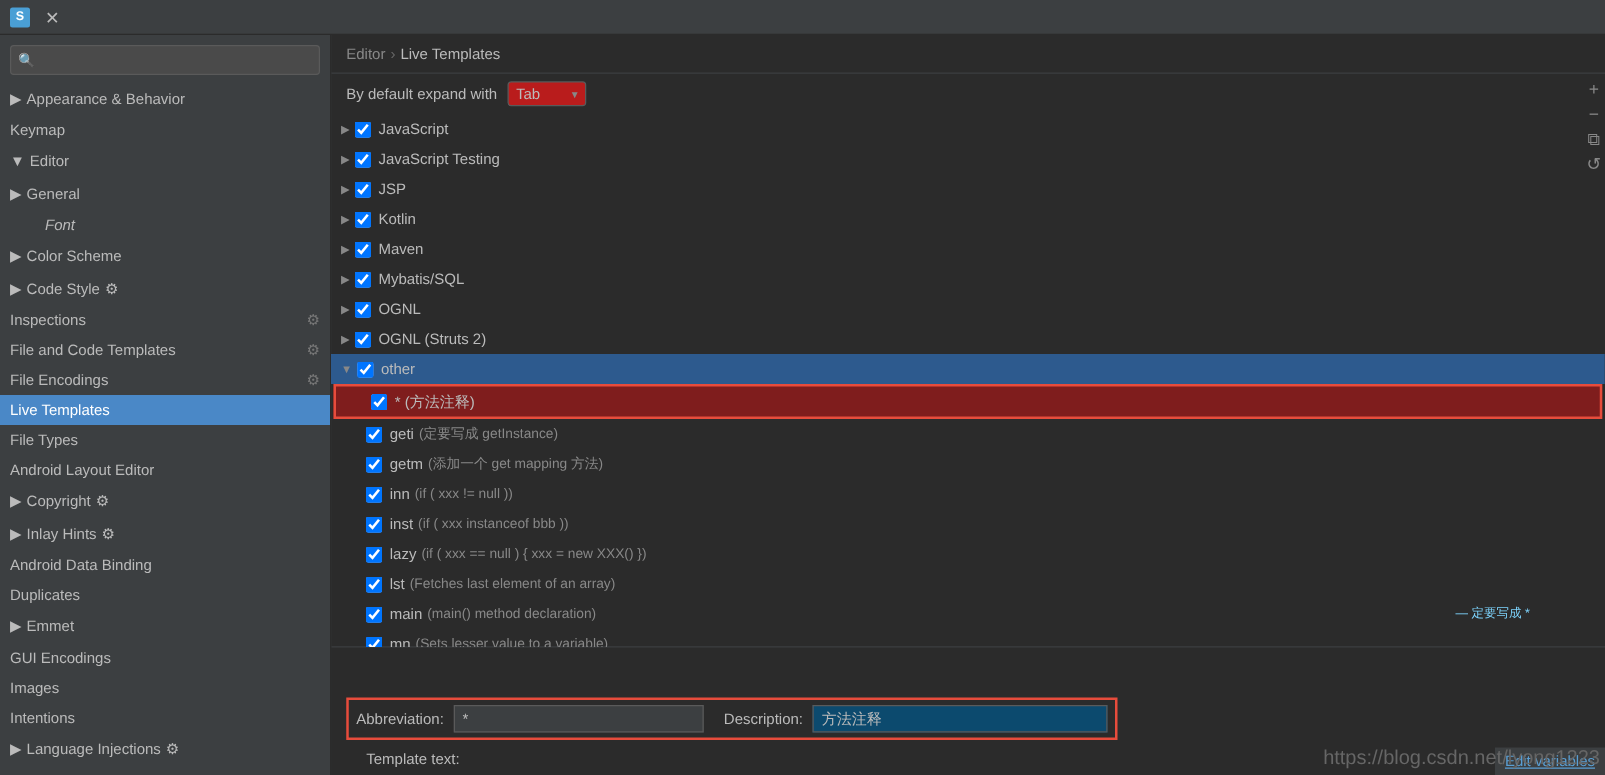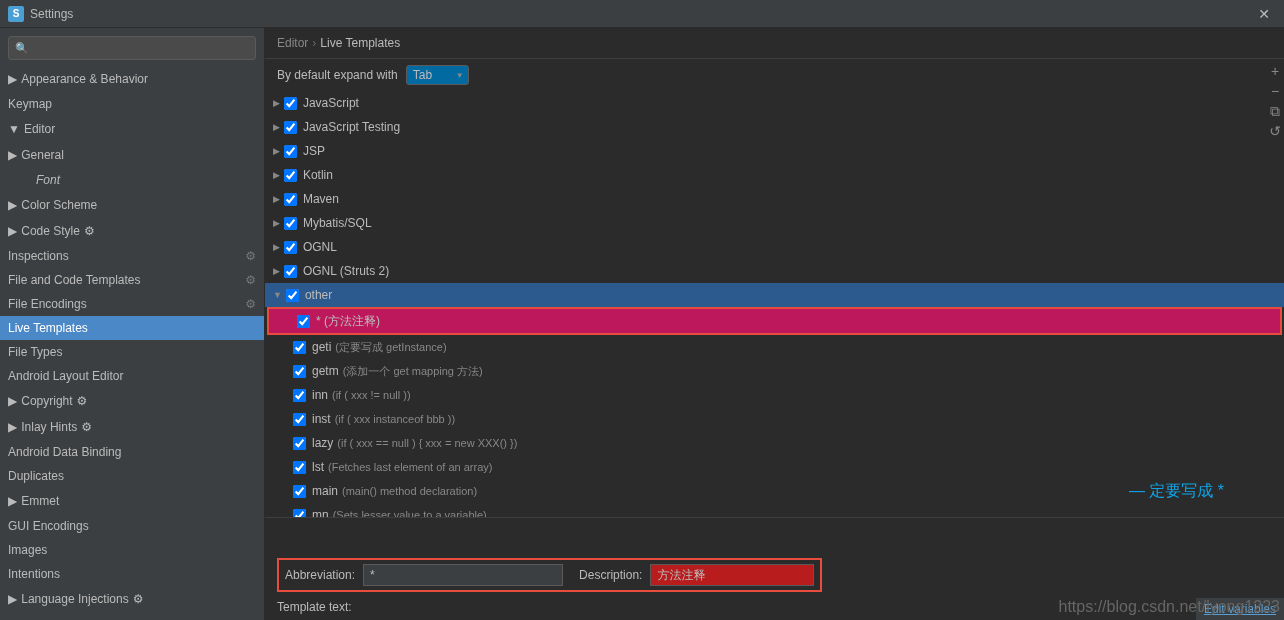--- a/index.html
+++ b/index.html
@@ -146,21 +146,21 @@
       padding: 6px 12px 6px 12px;
       font-size: 12px;
       color: #bbbbbb;
       display: flex;
       align-items: center;
       gap: 8px;
       flex-shrink: 0;
     }
     .expand-label { }
     .expand-select {
-      background: #0369a1;
+      background: #b91c1c;
       border: 1px solid #5a5a5a;
       color: #bbbbbb;
       padding: 2px 20px 2px 6px;
       border-radius: 3px;
       font-size: 12px;
       appearance: none;
       position: relative;
       cursor: pointer;
     }
     .select-wrapper {
@@ -232,26 +232,26 @@
       border: 1px solid #5a5a5a;
       color: #bbbbbb;
       padding: 2px 6px;
       font-size: 12px;
       width: 200px;
       outline: none;
       height: 22px;
     }
     .desc-label { color: #bbbbbb; font-size: 12px; white-space: nowrap; margin-left: 8px; }
     .desc-input {
-      background: #b91c1c;
+      background: #0c4a6e;
       border: 1px solid #5a5a5a;
       color: #bbbbbb;
       padding: 2px 6px;
       font-size: 12px;
-      width: 164px;
+      width: 236px;
       outline: none;
       height: 22px;
     }
     .template-text-label {
       color: #bbbbbb;
       font-size: 12px;
     }
     
     .watermark {
       position: absolute;
@@ -280,21 +280,20 @@
       background: #1b4f8a;
     }
   </style>
 </head>
 <body>
 
 <div class="titlebar">
   <div class="titlebar-icon">
     <span>S</span>
   </div>
-  <span class="titlebar-title">Settings</span>
   <span class="titlebar-close">✕</span>
 </div>
 
 <div class="main-content">
 
   <div class="sidebar">
     <div class="search-box">
       <span style="color:#888;font-size:11px;">🔍</span>
       <input type="text" placeholder="" style="">
     </div>
@@ -472,21 +471,21 @@
         <input type="checkbox" class="cb" checked="" style="">
         <span class="tpl-name">OGNL (Struts 2)</span>
       </div>
 
       <div class="tpl-group tpl-other-header">
         <span class="arrow">▼</span>
         <input type="checkbox" class="cb" checked="" style="">
         <span class="tpl-name">other</span>
       </div>
 
-      <div class="tpl-item tpl-star-item" style="background:#be185d; border: 2px solid #e74c3c; margin: 0 2px;">
+      <div class="tpl-item tpl-star-item" style="background:#7f1d1d; border: 2px solid #e74c3c; margin: 0 2px;">
         <input type="checkbox" class="cb" checked="" style="">
         <span class="tpl-name">* (方法注释)</span>
       </div>
       <div class="tpl-item">
         <input type="checkbox" class="cb" checked="" style="">
         <span class="tpl-name">geti</span>
         <span class="tpl-desc">(定要写成 getInstance)</span>
       </div>
       <div class="tpl-item">
         <input type="checkbox" class="cb" checked="" style="">
@@ -511,39 +510,39 @@
       <div class="tpl-item">
         <input type="checkbox" class="cb" checked="" style="">
         <span class="tpl-name">lst</span>
         <span class="tpl-desc">(Fetches last element of an array)</span>
       </div>
 
       <div class="tpl-item" style="position:relative;">
         <input type="checkbox" class="cb" checked="" style="">
         <span class="tpl-name">main</span>
         <span class="tpl-desc">(main() method declaration)</span>
-        <span style="position:absolute; right:60px; color:#0ea5e9; font-size:16px; pointer-events:none;">— 定要写成 *</span>
+        <span style="position:absolute; right:60px; color:#7dd3fc; font-size:10px; pointer-events:none;">— 定要写成 *</span>
       </div>
       <div class="tpl-item">
         <input type="checkbox" class="cb" checked="" style="">
         <span class="tpl-name">mn</span>
         <span class="tpl-desc">(Sets lesser value to a variable)</span>
       </div>
 
     </div>
 
     <div class="bottom-panel">
       
       <div class="abbr-row" style="position:relative; border: 2px solid #e74c3c; padding: 4px 6px; display:inline-flex; align-items:center; gap:8px;">
         <span class="abbr-label">Abbreviation:</span>
         <input type="text" class="abbr-input" value="*" style="">
         <span class="desc-label">Description:</span>
         <input type="text" class="desc-input" value="方法注释" style="">
       </div>
-      <div style="margin-top:4px;">
+      <div style="margin-top:4px;margin-left:16px;">
         <span class="template-text-label">Template text:</span>
       </div>
     </div>
 
     <button class="edit-variables-btn">Edit variables</button>
 
     <div class="watermark">https://blog.csdn.net/lyong1223</div>
   </div>
 </div>
 

